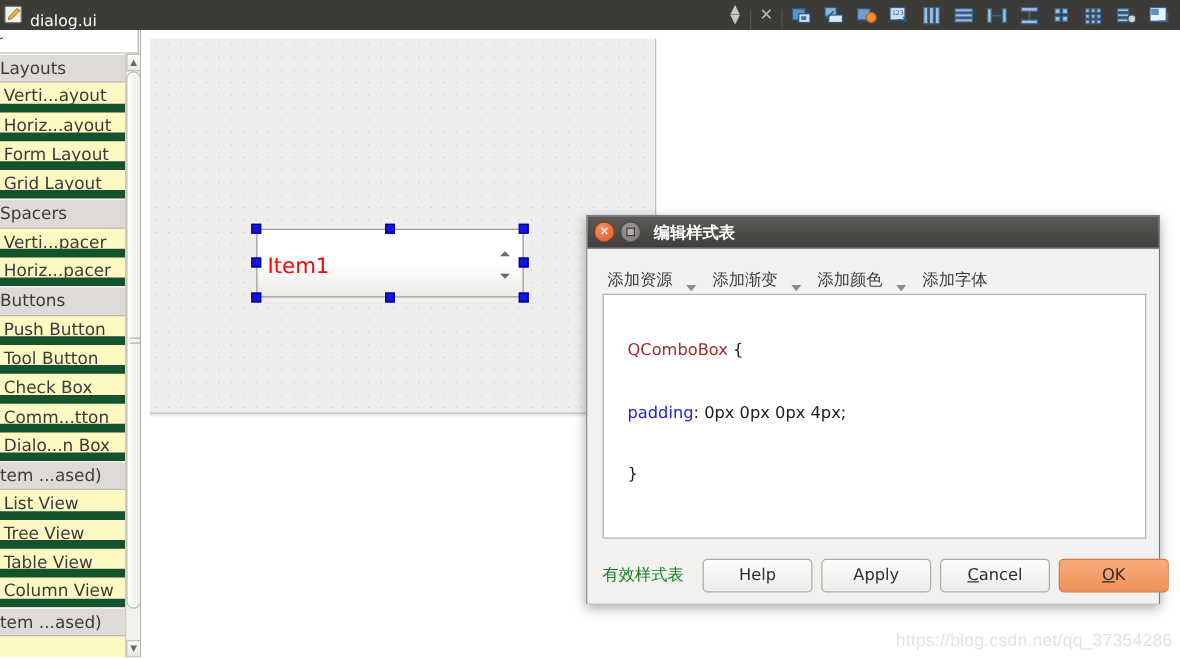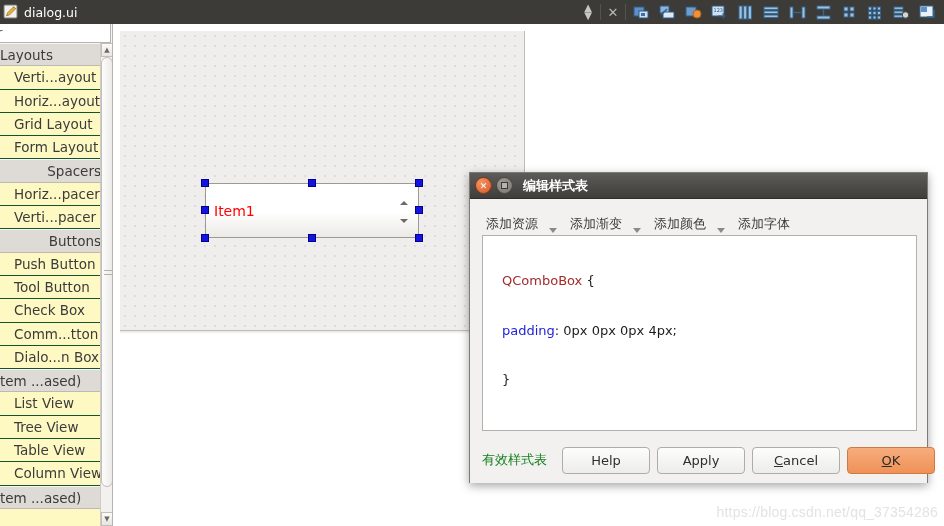--- a/index.html
+++ b/index.html
@@ -8,21 +8,21 @@
     overflow: hidden;
     background: #ffffff;
     font-family: "DejaVu Sans", "Liberation Sans", sans-serif;
   }
   #app { position: relative; width: 944px; height: 526px; }
 
   
   .titlebar {
     position: absolute; left: 0; top: 0; width: 944px; height: 24px;
     background: #3c3b37;
-    display: flex; align-items: center;
+    display: flex; align-items: flex-end;
   }
   .title-icon {
     width: 22px; height: 24px; display: flex; align-items: center; justify-content: center;
   }
   .pencil-ico { display:block; }
   .title-text {
     color: #ffffff; font-size: 12.5px; margin-left: 2px; white-space: nowrap;
     font-family: "DejaVu Sans", "Liberation Sans", sans-serif;
   }
   .tb-spacer { flex: 1 1 auto; }
@@ -44,25 +44,25 @@
     overflow: hidden;
   }
   .filter-box {
     position: absolute; left: -14px; top: 0px; width: 125px; height: 19px;
     background: #ffffff; border: 1px solid #b6b2ad; border-top: none;
     font-size: 12px; color: #3c3c3c; padding: 2px 3px; line-height: 14px;
   }
   .wlist { position: absolute; left: 0; top: 19px; width: 101px; height: 483px; background:#fef9c3; }
   .w-item, .w-cat {
     height: 23.3px; line-height: 23.3px; font-size: 13.5px; color: #3b3b3b;
-    padding-left: 14px; white-space: nowrap; overflow: hidden;
-    border-bottom: 1px solid #14532d;
+    padding-left: 3px; white-space: nowrap; overflow: hidden;
+    border-bottom: 7px solid #14532d;
   }
   .w-cat {
-    background: #dedbd7; color: #3b3b3b; text-align: right; padding-left:0;
+    background: #dedbd7; color: #3b3b3b; text-align: left; padding-left:0;
     border-top: 1px solid #f7f6f5; border-bottom: 1px solid #bdb9b4;
     font-size: 13.5px;
   }
   .w-cat.clipped { text-align: left; padding-left: 0px; }
   
   .sb-track {
     position: absolute; right: 0px; top: 19px; width: 12px; height: 483px;
     background: #f3f1ef; border-left: 1px solid #cfcbc6;
   }
   .sb-up {
@@ -105,21 +105,21 @@
 
   
   .combo-wrap { position: absolute; left: 88px; top: 155px; width: 222px; height: 63px; }
   .combo {
     position: absolute; left: 4px; top: 4px; width: 214px; height: 55px;
     background: linear-gradient(#ffffff 0%, #ffffff 52%, #eceae7 100%);
     border: 1px solid #9d9a95; border-radius: 3px;
   }
   .combo-label {
     position: absolute; left: 8px; top: 19px;
-    color: #ff0000; font-size: 14px; font-family: "DejaVu Sans","Liberation Sans",sans-serif;
+    color: #ff0000; font-size: 17px; font-family: "DejaVu Sans","Liberation Sans",sans-serif;
   }
   .combo-arrows {
     position: absolute; right: 9px; top: 17px; width: 11px; height: 22px;
     display: flex; flex-direction: column; align-items: center; justify-content: space-between;
   }
   .tri-up { width:0;height:0;border-left:4px solid transparent;border-right:4px solid transparent;border-bottom:4px solid #6e6b66; }
   .tri-dn { width:0;height:0;border-left:4px solid transparent;border-right:4px solid transparent;border-top:4px solid #6e6b66; }
   .handle {
     position: absolute; width: 8px; height: 8px; background: #1414e0; border: 1px solid #00008b;
   }
@@ -326,25 +326,25 @@
     </span>
   </div>
 
   <div class="sidebar">
     <div class="filter-box">er</div>
 
     <div class="wlist">
       <div class="w-cat clipped">Layouts</div>
       <div class="w-item">Verti...ayout</div>
       <div class="w-item">Horiz...ayout</div>
+      <div class="w-item">Form Layout</div>
       <div class="w-item">Grid Layout</div>
-      <div class="w-item">Form Layout</div>
       <div class="w-cat">Spacers</div>
+      <div class="w-item">Verti...pacer</div>
       <div class="w-item">Horiz...pacer</div>
-      <div class="w-item">Verti...pacer</div>
       <div class="w-cat">Buttons</div>
       <div class="w-item">Push Button</div>
       <div class="w-item">Tool Button</div>
       <div class="w-item">Check Box</div>
       <div class="w-item">Comm...tton</div>
       <div class="w-item">Dialo...n Box</div>
       <div class="w-cat clipped">tem ...ased)</div>
       <div class="w-item">List View</div>
       <div class="w-item">Tree View</div>
       <div class="w-item">Table View</div>

